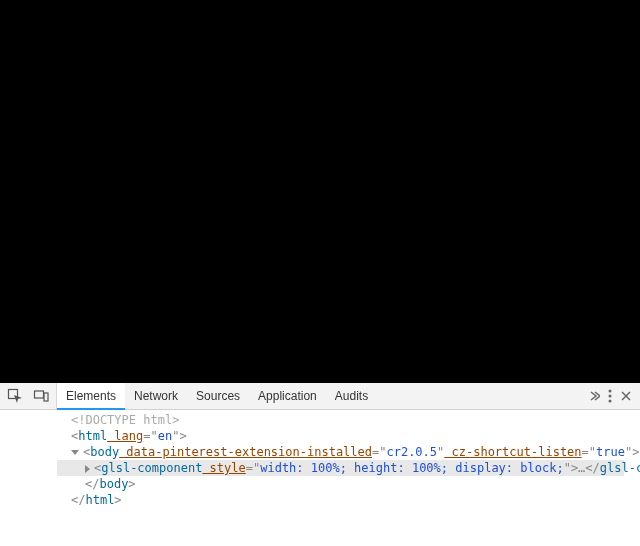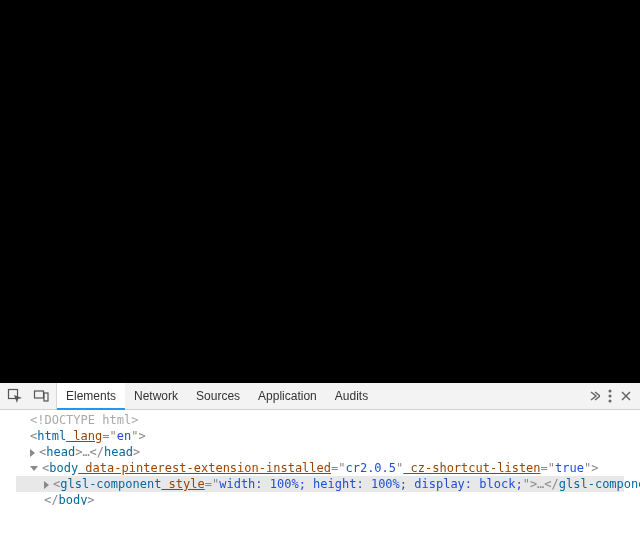--- a/index.html
+++ b/index.html
@@ -7,21 +7,21 @@
   .viewport { background: #000; height: 383px; width: 100%; }
   .devtools { height: 122px; width: 100%; display: flex; flex-direction: column; background: #fff; }
   .toolbar { display: flex; align-items: center; height: 27px; border-bottom: 1px solid #d0d0d0; background: #f3f3f3; }
   .toolbar-left { display: flex; align-items: center; gap: 8px; padding: 0 6px; border-right: 1px solid #d8d8d8; height: 100%; }
   .icon-btn { width: 18px; height: 18px; color: #555; display: flex; align-items: center; justify-content: center; cursor: pointer; }
   .tabs { display: flex; align-items: stretch; height: 100%; }
   .tab { padding: 0 9px; font-size: 12px; color: #333; display: flex; align-items: center; cursor: pointer; }
   .tab.active { background: #fff; border-bottom: 2px solid #2196f3; margin-bottom: -1px; font-weight: 500; color: #333; }
   .toolbar-right { margin-left: auto; display: flex; align-items: center; gap: 8px; padding: 0 8px; height: 100%; }
   .overflow-icon, .kebab-icon, .close-icon { color: #666; cursor: pointer; }
-  .dom-panel { flex: 1; overflow: auto; background: #fff; font-family: Menlo, Consolas, monospace; font-size: 12px; line-height: 16px; padding: 2px 16px; }
+  .dom-panel { flex: 1; overflow: auto; background: #fff; font-family: Menlo, Consolas, monospace; font-size: 12px; line-height: 16px; padding: 2px 16px; margin-left: 41px; }
   .dom-line { white-space: nowrap; padding: 0 4px; }
   .indent-1 { padding-left: 14px; }
   .indent-2 { padding-left: 28px; }
   .selected-line { background: #e8e8e8; }
   .triangle { display: inline-block; width: 0; height: 0; margin-right: 4px; vertical-align: middle; }
   .tri-right { border-left: 5px solid #888; border-top: 4px solid transparent; border-bottom: 4px solid transparent; }
   .tri-down { border-top: 5px solid #888; border-left: 4px solid transparent; border-right: 4px solid transparent; }
   .punct { color: #888; }
   .tag { color: #0369a1; }
   .attr-name { color: #994500; text-decoration: underline; }
@@ -92,23 +92,20 @@
 
   <div class="dom-panel">
     <div class="dom-line indent-1">
       <span class="doctype">&lt;!DOCTYPE html&gt;</span>
     </div>
 
     <div class="dom-line indent-1">
       <span class="punct">&lt;</span><span class="tag">html</span><span class="attr-name"> lang</span><span class="punct">="</span><span class="attr-val">en</span><span class="punct">"</span><span class="punct">&gt;</span>
     </div>
 
-    <div class="dom-line indent-1">
-      <span class="triangle tri-right"></span><span class="punct">&lt;</span><span class="tag">head</span><span class="punct">&gt;</span><span class="ellipsis">…</span><span class="punct">&lt;/</span><span class="tag">head</span><span class="punct">&gt;</span>
-    </div>
 
     <div class="dom-line indent-1">
       <span class="triangle tri-down"></span><span class="punct">&lt;</span><span class="tag">body</span><span class="attr-name"> data-pinterest-extension-installed</span><span class="punct">="</span><span class="attr-val">cr2.0.5</span><span class="punct">"</span><span class="attr-name"> cz-shortcut-listen</span><span class="punct">="</span><span class="attr-val">true</span><span class="punct">"</span><span class="punct">&gt;</span>
     </div>
 
     <div class="dom-line indent-2 selected-line">
       <span class="triangle tri-right"></span><span class="punct">&lt;</span><span class="tag">glsl-component</span><span class="attr-name"> style</span><span class="punct">="</span><span class="attr-val">width: 100%; height: 100%; display: block;</span><span class="punct">"</span><span class="punct">&gt;</span><span class="ellipsis">…</span><span class="punct">&lt;/</span><span class="tag">glsl-component</span>
     </div>
 
     <div class="dom-line indent-2">

